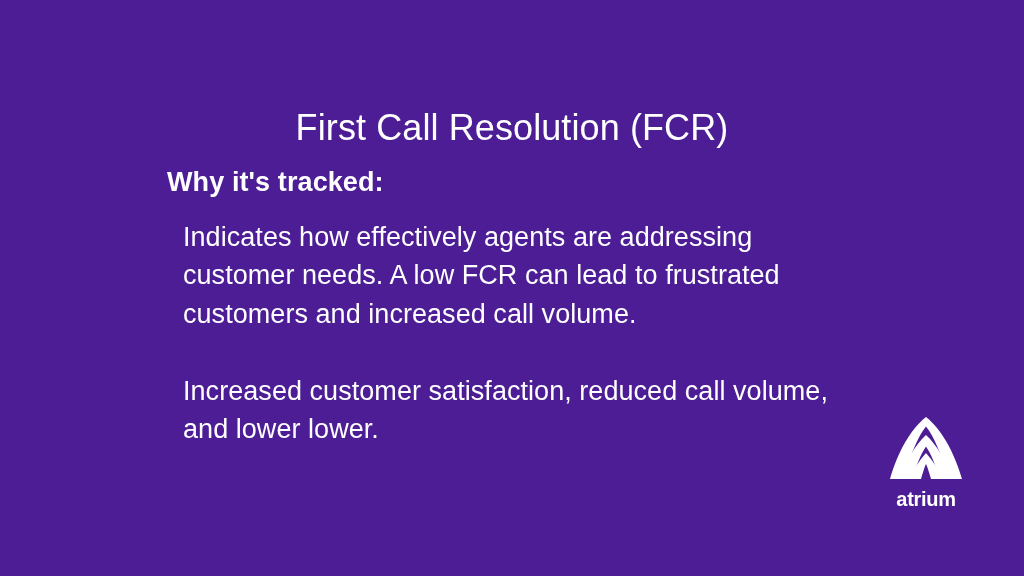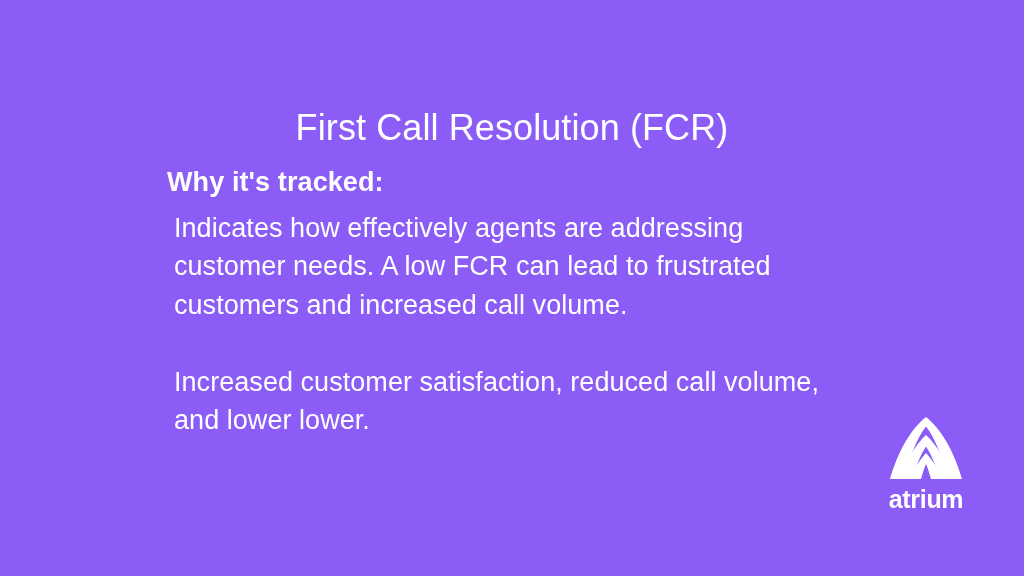--- a/index.html
+++ b/index.html
@@ -10,21 +10,21 @@
     width: 1024px;
     height: 576px;
     overflow: hidden;
     font-family: "Liberation Sans", sans-serif;
     -webkit-font-smoothing: antialiased;
   }
   #slide {
     position: relative;
     width: 1024px;
     height: 576px;
-    background: #8b5cf6;
+    background: #4c1d95;
     box-sizing: border-box;
   }
   #slide-title {
     position: absolute;
     left: 0;
     top: 82px;
     width: 1024px;
     text-align: center;
     color: #ffffff;
     font-size: 36px;
@@ -52,41 +52,41 @@
     line-height: 38.5px;
     letter-spacing: 0.1px;
     margin: 0;
   }
   .section-body {
     color: #ffffff;
     font-size: 27px;
     font-weight: 400;
     line-height: 38.5px;
     letter-spacing: 0.05px;
-    margin: 7px;
+    margin: 16px;
     white-space: pre-line;
   }
   #brand-logo {
     position: absolute;
     left: 878px;
     top: 415px;
     width: 96px;
     height: 100px;
   }
   #brand-mark {
     display: block;
     width: 96px;
     height: 66px;
   }
   #brand-wordmark {
     display: block;
     width: 96px;
     text-align: center;
     color: #ffffff;
-    font-size: 25px;
+    font-size: 20px;
     font-weight: 700;
     letter-spacing: -0.3px;
     line-height: 28px;
     margin-top: 4px;
   }
 </style>
 </head>
 <body>
 
 <div id="slide">

